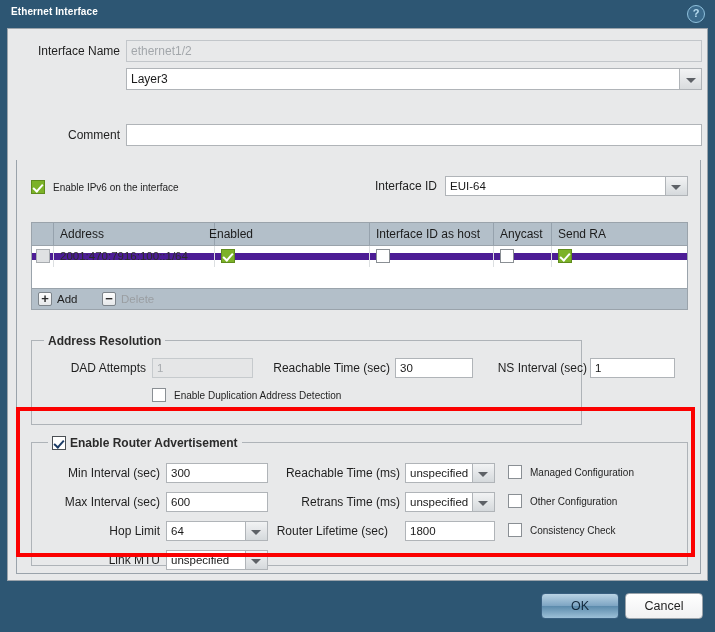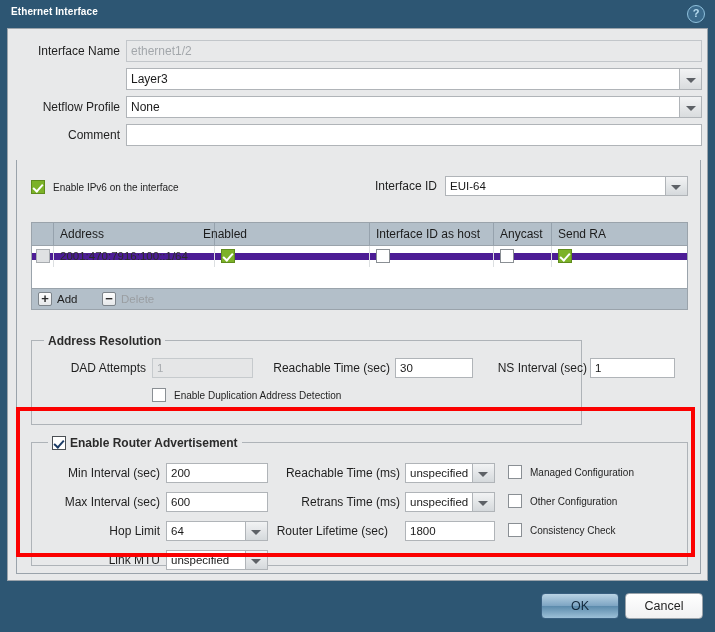--- a/index.html
+++ b/index.html
@@ -250,25 +250,20 @@
     <div class="frow" style="top:11px;">
       <div class="flabel">Interface Name</div>
       <div class="finput disabled">ethernet1/2</div>
     </div>
 
     <div class="frow" style="top:39px;">
       <div class="finput hasdrop">Layer3</div>
       <div class="dropbtn" style="left:672px;"></div>
     </div>
 
-    <div class="frow" style="top:67px;">
-      <div class="flabel">Netflow Profile</div>
-      <div class="finput hasdrop">None</div>
-      <div class="dropbtn" style="left:672px;"></div>
-    </div>
 
     <div class="frow" style="top:95px;">
       <div class="flabel">Comment</div>
       <div class="finput"></div>
     </div>
 
 
     <div id="pane">
 
       <div class="cb green" style="left:14px;top:20px;"></div>
@@ -276,21 +271,21 @@
 
       <div class="slabel" style="left:330px;top:16px;width:90px;">Interface ID</div>
       <div class="sinput" style="left:428px;top:16px;width:221px;">EUI-64</div>
       <div class="sdrop" style="left:649px;top:16px;"></div>
 
       <div id="table">
         <div id="thead">
           <div class="colsep" style="left:21px;"></div>
           <div class="th" style="left:22px;width:160px;">Address</div>
           <div class="colsep" style="left:182px;"></div>
-          <div class="th" style="left:165px;width:154px;">Enabled</div>
+          <div class="th" style="left:171px;width:154px;">Enabled</div>
           <div class="colsep" style="left:337px;"></div>
           <div class="th" style="left:338px;width:123px;">Interface ID as host</div>
           <div class="colsep" style="left:461px;"></div>
           <div class="th" style="left:462px;width:57px;">Anycast</div>
           <div class="colsep" style="left:519px;"></div>
           <div class="th" style="left:520px;width:135px;">Send RA</div>
         </div>
 
         <div id="trow">
           <div class="rowsep" style="left:21px;top:0;"></div>
@@ -336,21 +331,21 @@
 
         <div class="cb" style="left:120px;top:47px;"></div>
         <div class="cblabel" style="left:142px;top:48px;">Enable Duplication Address Detection</div>
       </div>
 
       <div class="group" style="left:14px;top:282px;width:657px;height:124px;">
         <div class="group-title" style="left:16px;padding-left:22px;">Enable Router Advertisement</div>
         <div class="cb navy" style="left:20px;top:-7px;background:#ffffff;border-color:#4a4f54;"></div>
 
         <div class="slabel" style="left:16px;top:20px;width:112px;">Min Interval (sec)</div>
-        <div class="sinput" style="left:134px;top:20px;width:102px;">200</div>
+        <div class="sinput" style="left:134px;top:20px;width:102px;">300</div>
 
         <div class="slabel" style="left:16px;top:49px;width:112px;">Max Interval (sec)</div>
         <div class="sinput" style="left:134px;top:49px;width:102px;">600</div>
 
         <div class="slabel" style="left:16px;top:78px;width:112px;">Hop Limit</div>
         <div class="sinput" style="left:134px;top:78px;width:80px;">64</div>
         <div class="sdrop" style="left:214px;top:78px;"></div>
 
         <div class="slabel" style="left:16px;top:107px;width:112px;">Link MTU</div>
         <div class="sinput" style="left:134px;top:107px;width:80px;">unspecified</div>

